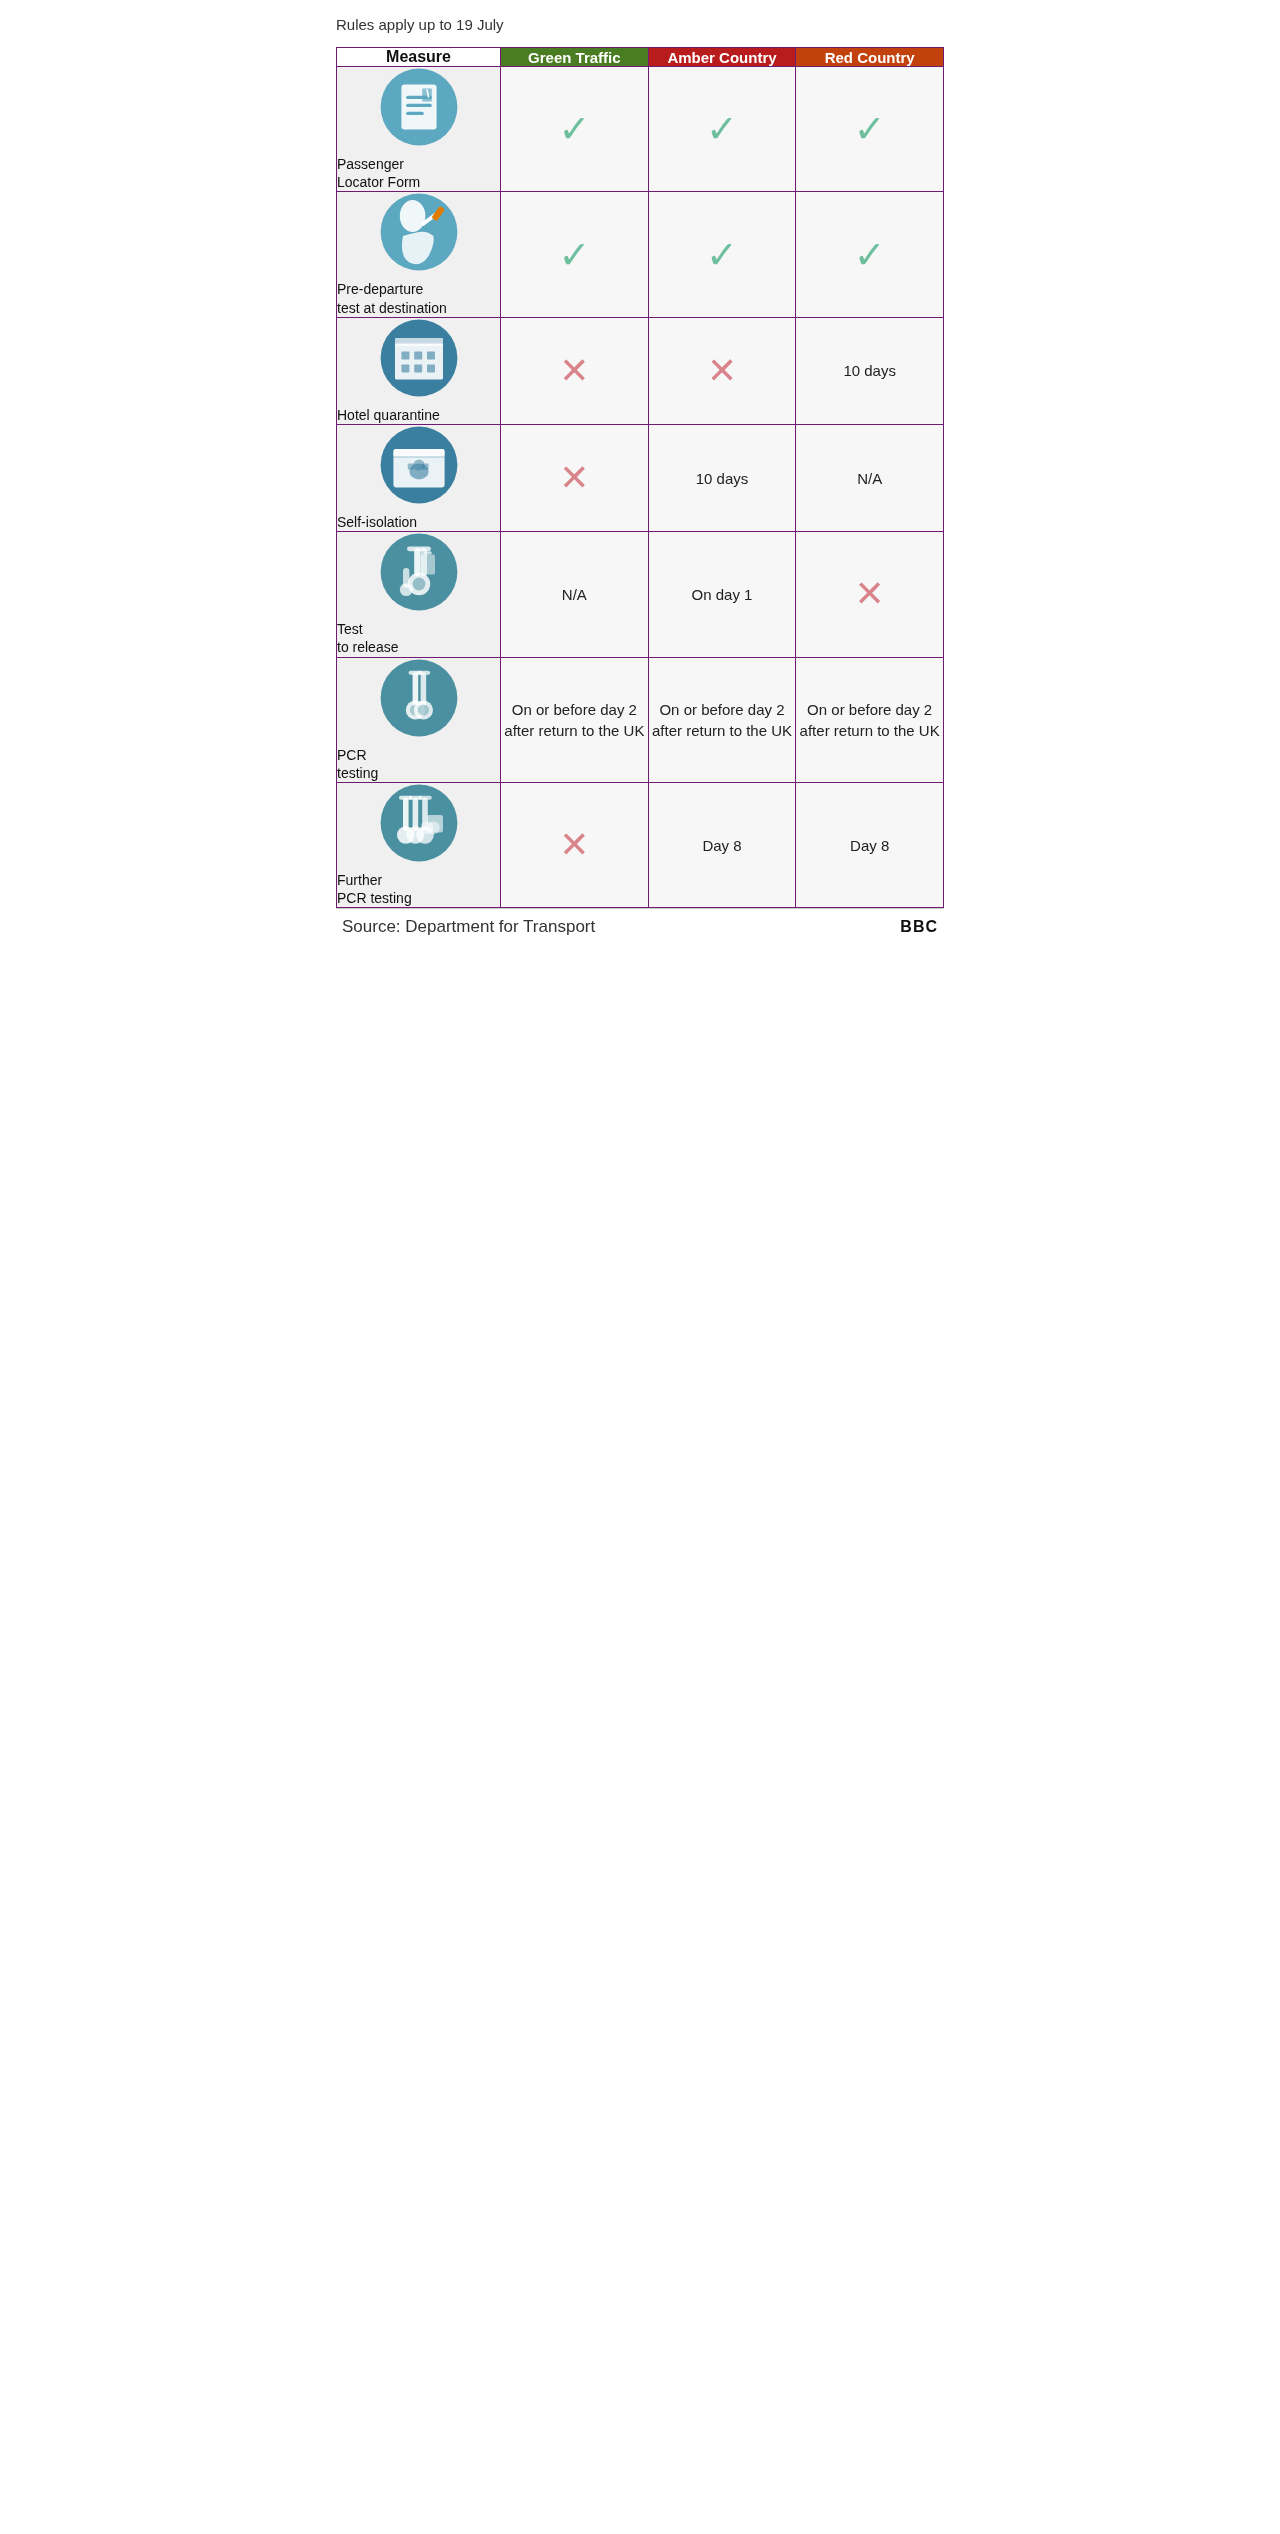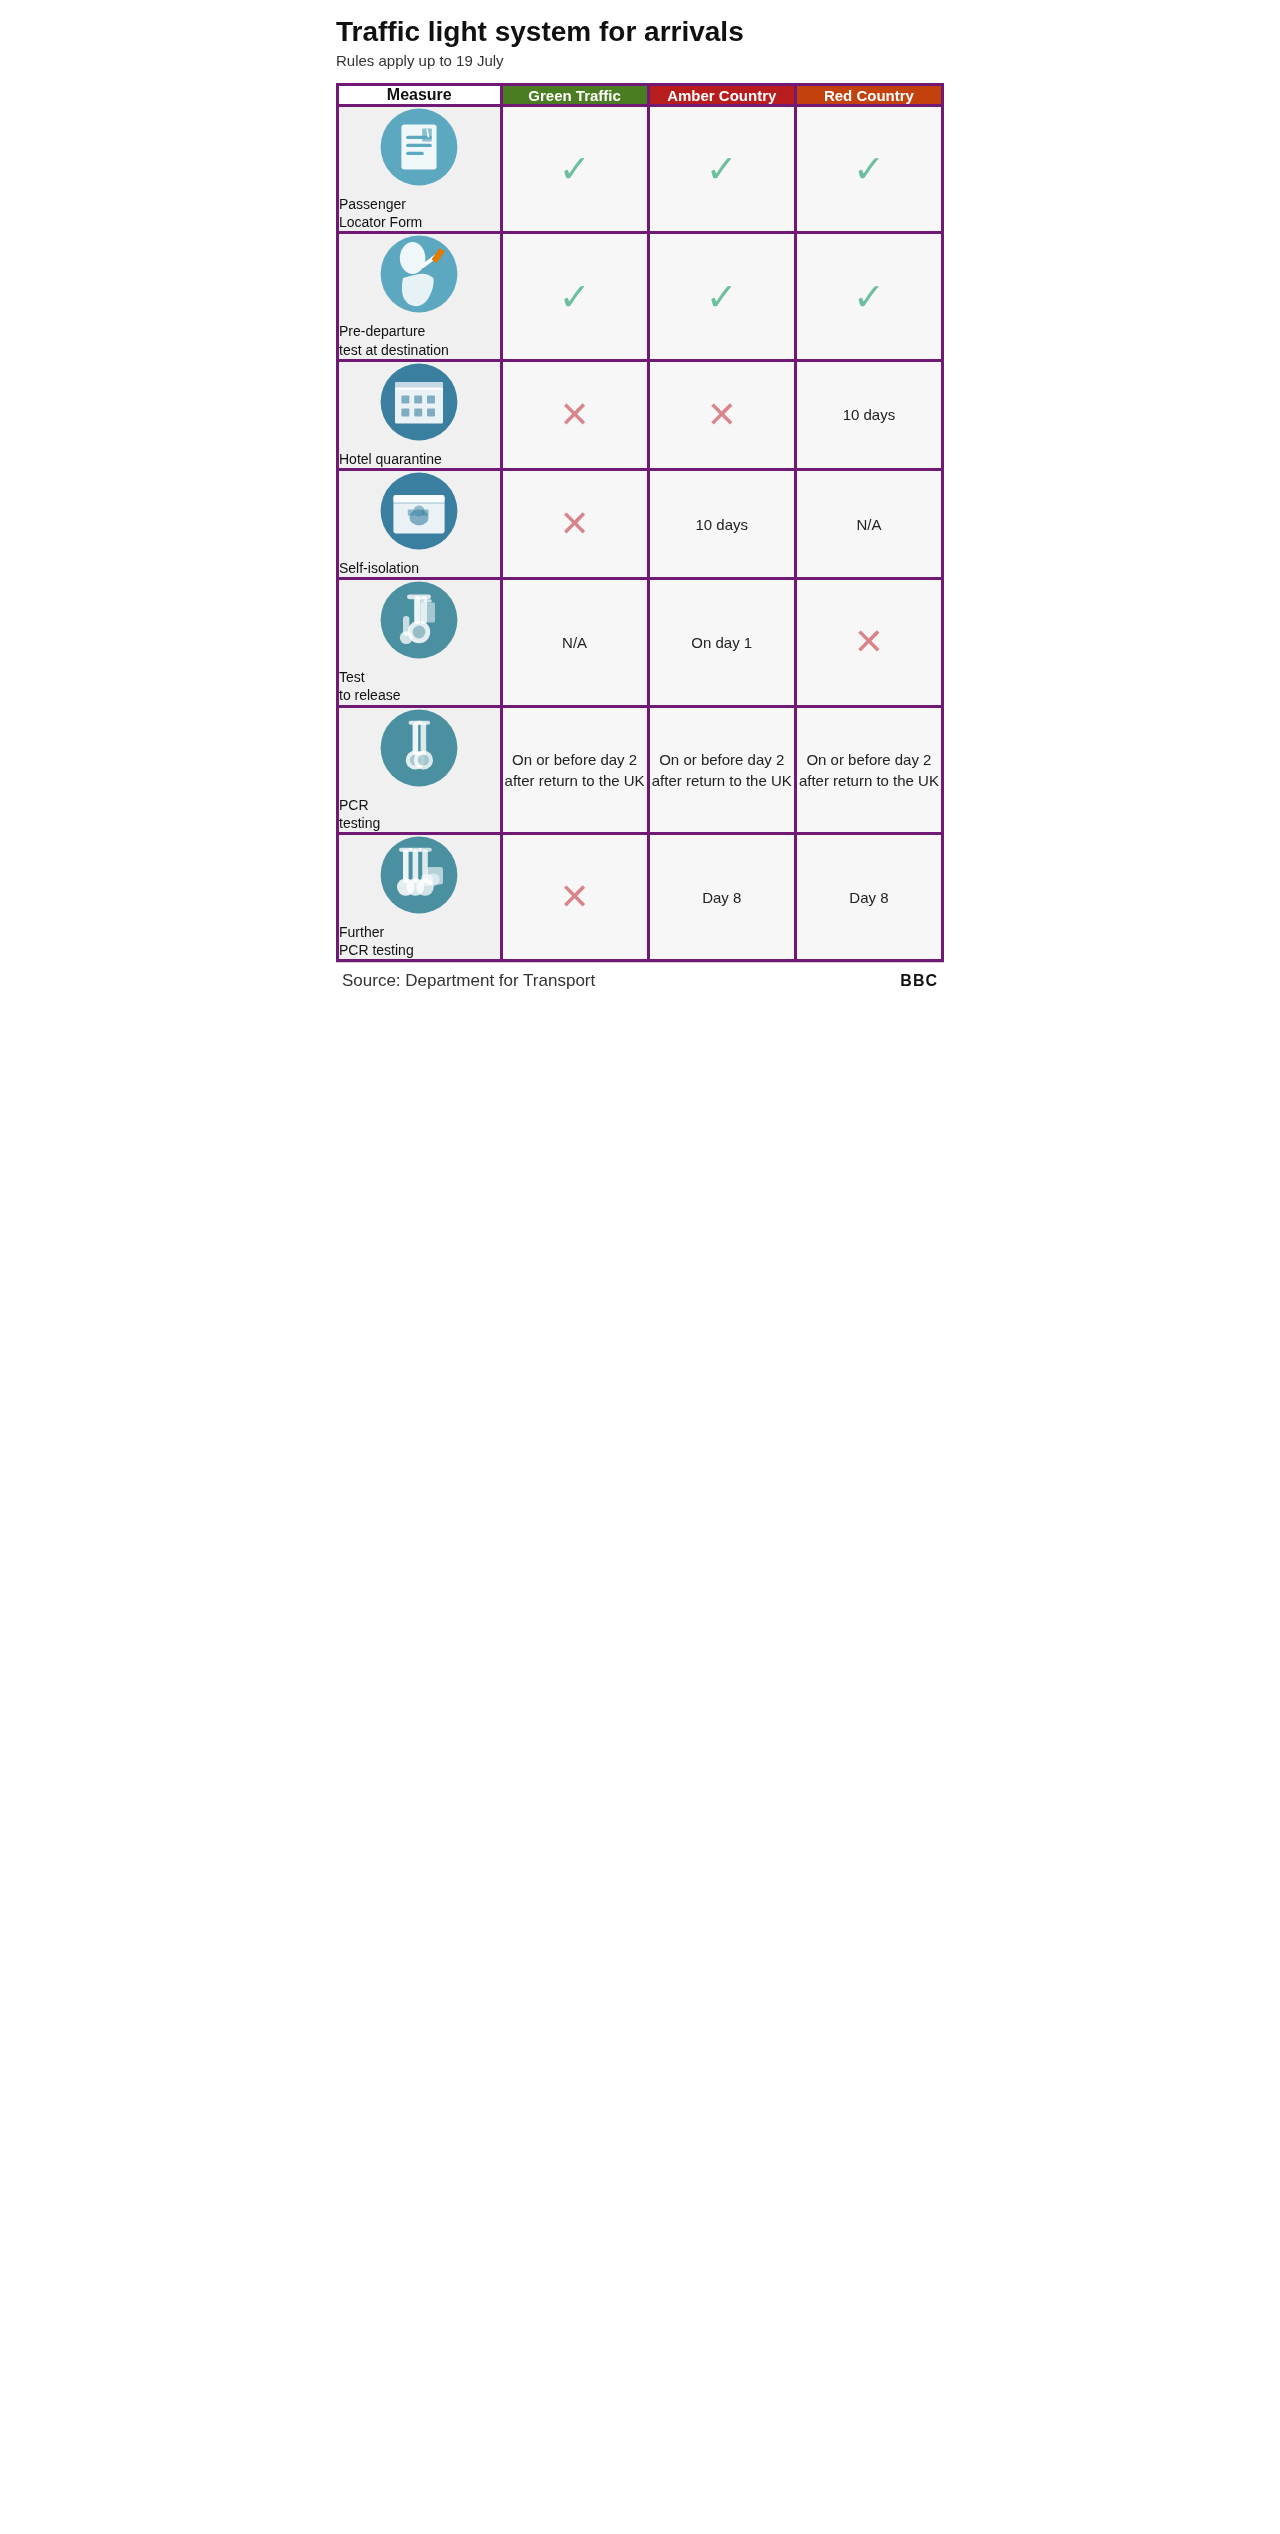--- a/index.html
+++ b/index.html
@@ -29,21 +29,21 @@
     }
 
     
     .traffic-table {
       width: 100%;
       border-collapse: collapse;
     }
 
     .traffic-table th,
     .traffic-table td {
-      border: 3px solid #701a75;
+      border: 1px solid #701a75;
       text-align: center;
       vertical-align: middle;
       padding: 0;
     }
 
     
     .header-measure {
       background: #fff;
       width: 27%;
       font-weight: bold;
@@ -148,21 +148,20 @@
       font-size: 16px;
       font-weight: bold;
       color: #111;
       letter-spacing: 1px;
     }
   </style>
 </head>
 <body>
 
 <div class="page-wrapper">
-  <h1 class="main-title">Traffic light system for arrivals</h1>
   <p class="subtitle">Rules apply up to 19 July</p>
 
   <table class="traffic-table">
     <thead>
       <tr>
         <th class="header-measure">Measure</th>
         <th class="header-green">Green Traffic</th>
         <th class="header-amber">Amber Country</th>
         <th class="header-red">Red Country</th>
       </tr>

